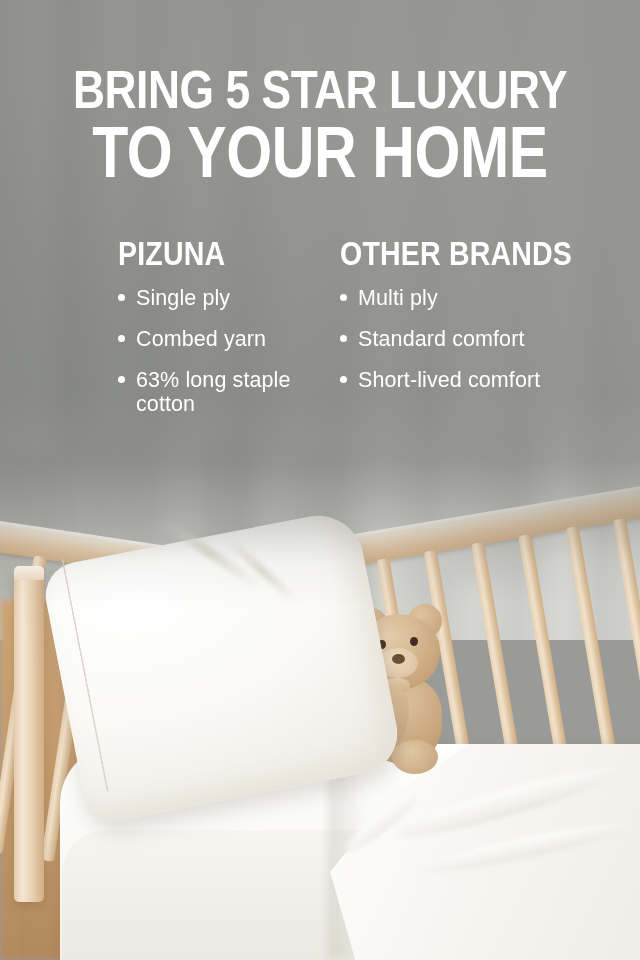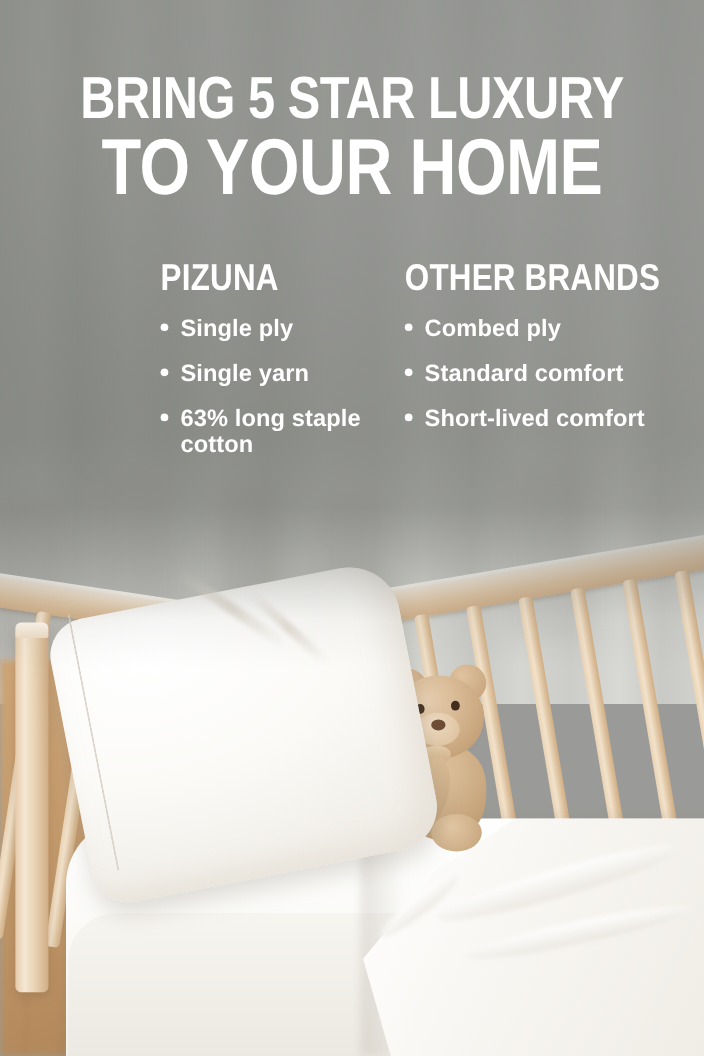--- a/index.html
+++ b/index.html
@@ -194,39 +194,39 @@
     text-transform:uppercase;
     line-height:.96;
     transform:scaleX(.82);
     transform-origin:center;
     white-space:nowrap;
   }
   .hl-line.l1{font-size:54px;}
   .hl-line.l2{font-size:72px;margin-top:2px;}
 
   .columns{position:absolute;left:0;top:236px;width:640px;}
-  .col{position:absolute;top:0;margin-left:28px;}
+  .col{position:absolute;top:0;}
   .col.left{left:118px;width:215px;}
   .col.right{left:340px;width:220px;}
 
   .col-title{
     color:#ffffff;
     font-family:"Liberation Sans Narrow","Liberation Sans", sans-serif;
     font-weight:bold;
     font-size:34px;
     letter-spacing:.2px;
     text-transform:uppercase;
     transform:scaleX(.84);
     transform-origin:left center;
     white-space:nowrap;
     line-height:1;
     margin:0 0 16px 0;
   }
 
-  .bullets{list-style:none;margin:0;padding:0;font-weight:bold;}
+  .bullets{list-style:none;margin:0;padding:0;}
   .bullets li{
     position:relative;
     color:#ffffff;
     font-size:21.5px;
     line-height:1.12;
     padding-left:18px;
     margin-bottom:17px;
     letter-spacing:.1px;
   }
   .bullets li::before{
@@ -319,29 +319,29 @@
       <div class="hl-line l1">BRING 5 STAR LUXURY</div>
       <div class="hl-line l2">TO YOUR HOME</div>
     </div>
 
     <div class="columns">
 
       <div class="col left">
         <div class="col-title">PIZUNA</div>
         <ul class="bullets">
           <li>Single ply</li>
-          <li>Single yarn</li>
+          <li>Combed yarn</li>
           <li>63% long staple cotton</li>
         </ul>
       </div>
 
       <div class="col right">
         <div class="col-title">OTHER BRANDS</div>
         <ul class="bullets">
-          <li>Combed ply</li>
+          <li>Multi ply</li>
           <li>Standard comfort</li>
           <li>Short-lived comfort</li>
         </ul>
       </div>
 
     </div>
   </div>
 </div>
 
 </body></html>

